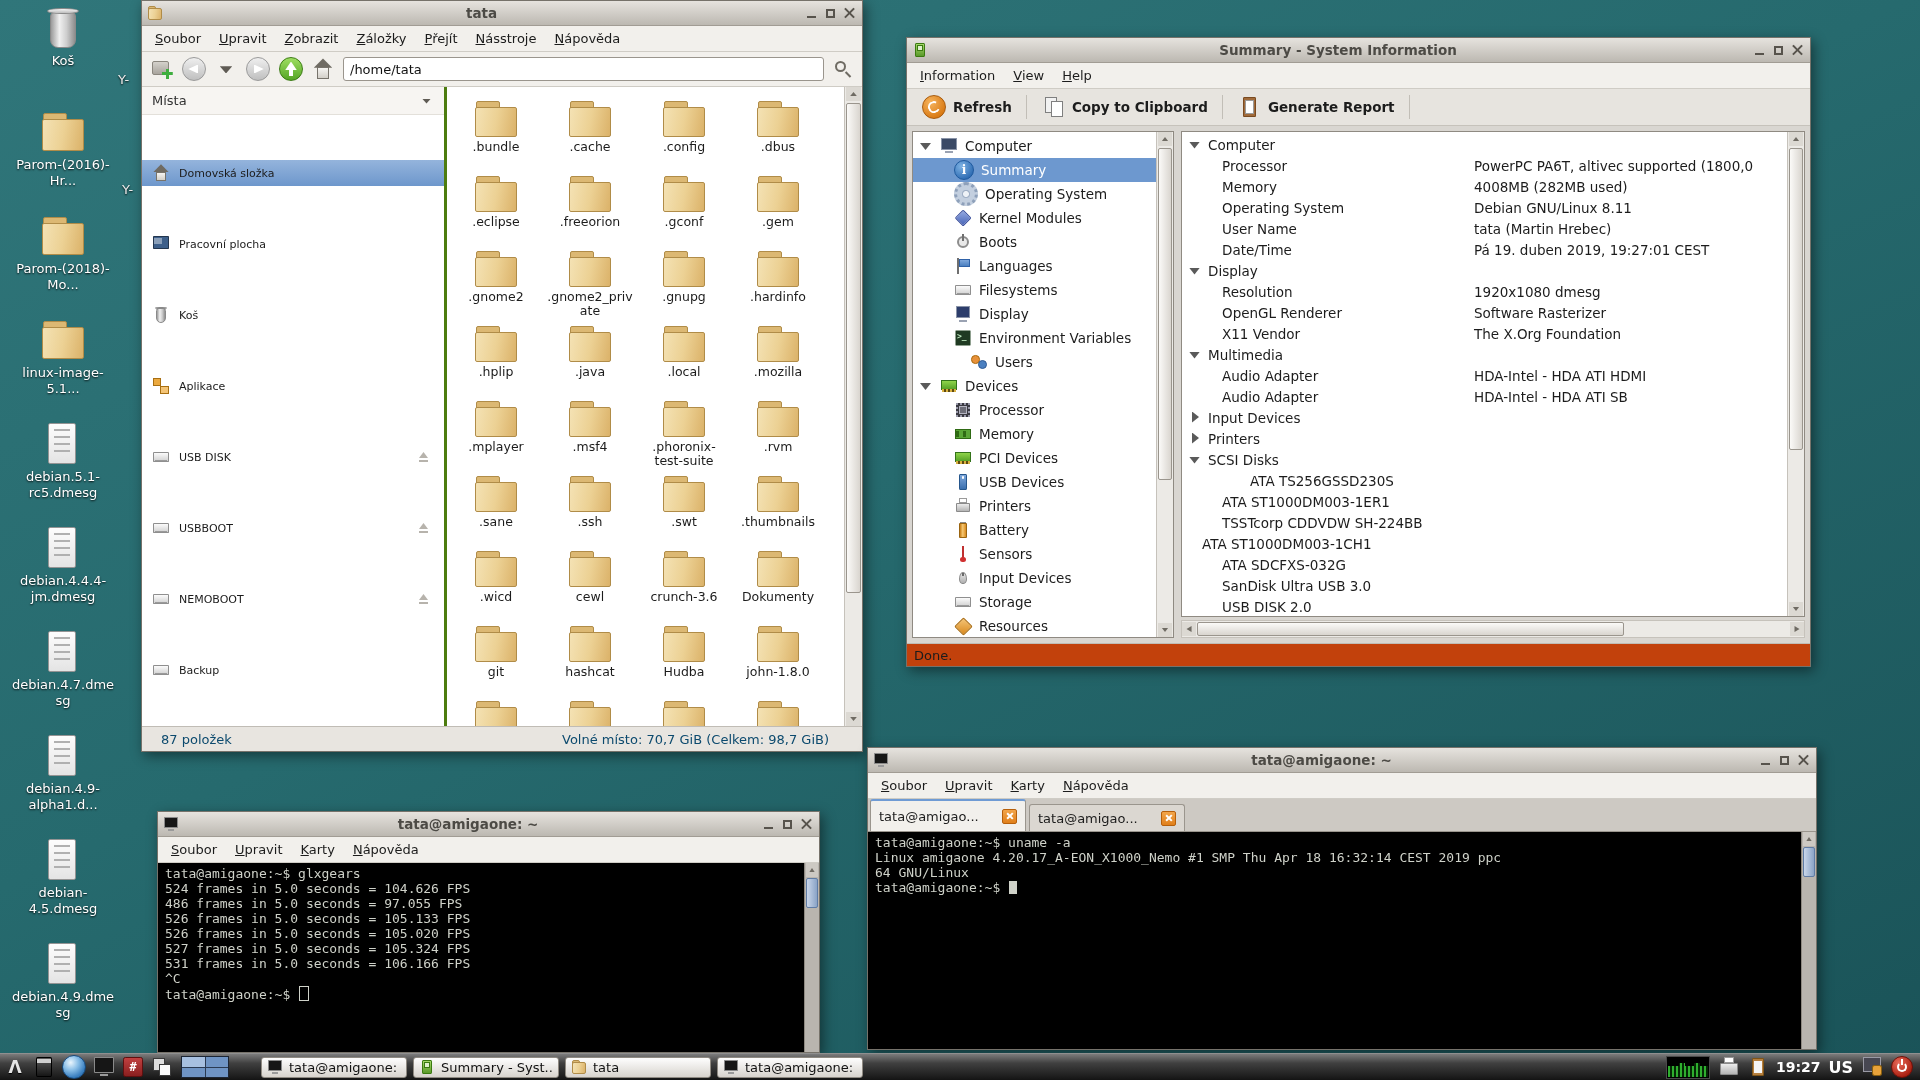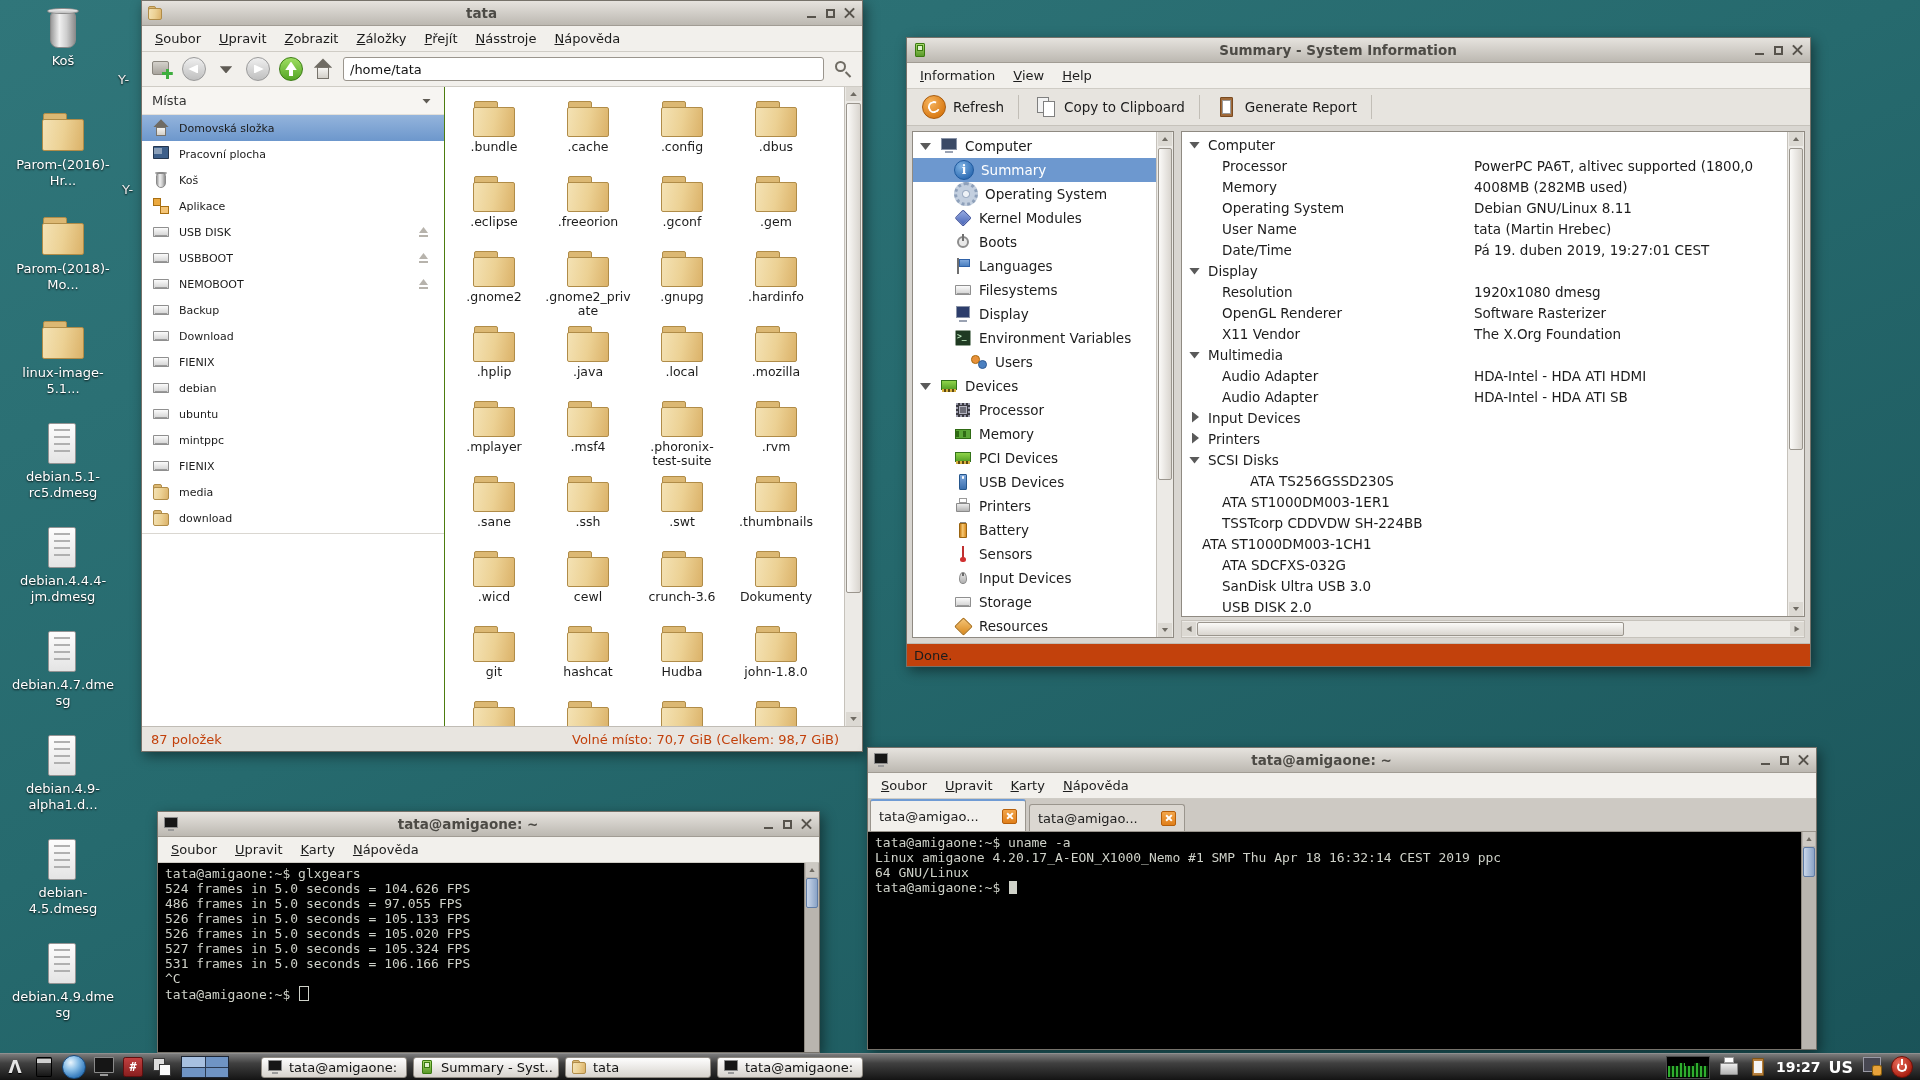--- a/index.html
+++ b/index.html
@@ -121,55 +121,55 @@
 
   
   .window{position:absolute;display:flex;flex-direction:column;background:#d9d6d1;border:1px solid #76726a;box-shadow:3px 4px 12px rgba(0,0,0,.45);}
   .titlebar{height:24px;flex:none;display:flex;align-items:center;padding:0 5px;gap:5px;background:linear-gradient(#e6e3de,#bcb8b1);border-bottom:1px solid #a19c94;}
   .titlebar .title{flex:1;text-align:center;font-weight:bold;color:#4c4a45;font-size:13.5px;white-space:nowrap;overflow:hidden;}
   .wbtns{display:flex;}
   .wbtn{width:15px;height:15px;position:relative;margin-left:4px;}
   .menubar{display:flex;align-items:center;flex:none;background:#f2f0ec;border-bottom:1px solid #cfccc5;padding:0 4px;height:25px;}
   .menu-item{padding:0 9px;display:inline-block;}
   .menu-item::first-letter{text-decoration:underline;}
-  .statusbar{height:24px;flex:none;display:flex;align-items:center;background:#e8e5e0;border-top:1px solid #c0bcb5;padding:0 9px;color:#c2410c;}
+  .statusbar{height:24px;flex:none;display:flex;align-items:center;background:#e8e5e0;border-top:1px solid #c0bcb5;padding:0 19px;color:#0c4a6e;}
   .status-right{margin-left:auto;padding-right:14px;}
 
   
   .vscroll{position:absolute;right:0;top:0;bottom:0;width:17px;background:#eceae6;border-left:1px solid #c6c2bb;}
   .sarrow{position:absolute;left:1px;right:1px;height:14px;background:#dcd9d3;}
   .sarrow::after{content:"";position:absolute;inset:35% 28%;background:#6f6b63;}
   .sarrow.up{top:0;}.sarrow.up::after{clip-path:polygon(50% 0,100% 100%,0 100%);}
   .sarrow.down{bottom:0;}.sarrow.down::after{clip-path:polygon(0 0,100% 0,50% 100%);}
   .vthumb{position:absolute;left:1px;right:1px;background:linear-gradient(90deg,#fbfaf8,#d9d5cf);border:1px solid #9a958d;border-radius:2px;}
 
   
   .fm{left:141px;top:0;width:720px;height:750px;}
   .fm .toolbar{height:34px;flex:none;display:flex;align-items:center;gap:9px;background:#f2f0ec;border-bottom:1px solid #cfccc5;padding:0 9px;}
   .location-input{flex:1;height:22px;border:1px solid #9a958d;border-radius:3px;padding:0 6px;font:13px "DejaVu Sans","Liberation Sans",sans-serif;background:#fff;color:#111;}
   .fm-body{flex:1;display:flex;min-height:0;}
-  .sidebar{width:302px;flex:none;background:#fff;border-right:1px solid #4d7c0f;display:flex;flex-direction:column;overflow:hidden;}
+  .sidebar{width:302px;flex:none;background:#fff;border-right:3px solid #4d7c0f;display:flex;flex-direction:column;overflow:hidden;gap:45px;}
   .side-header{height:27px;flex:none;display:flex;align-items:center;padding:0 10px;background:#f7f5f2;border-bottom:1px solid #e3e0da;color:#333;}
   .side-header .hdr-label{flex:1;}
   .side-item{height:26px;flex:none;display:flex;align-items:center;padding-left:10px;gap:9px;}
   .side-item.selected{background:linear-gradient(#94b4dc,#6d97cc);}
   .side-label{white-space:nowrap;font-size:11px;}
   .side-eject{margin-left:auto;margin-right:13px;}
   .side-divider{border-top:1px solid #dad7d1;margin-top:2px;}
   .files{flex:1;background:#fff;position:relative;overflow:hidden;}
   .files-grid{position:absolute;left:2px;top:12px;display:grid;grid-template-columns:repeat(4,94px);grid-auto-rows:75px;justify-items:center;}
   .file-item{width:92px;display:flex;flex-direction:column;align-items:center;}
   .file-item .icon{width:46px;height:40px;margin-bottom:1px;}
   .file-label{text-align:center;line-height:14px;font-size:12.5px;overflow-wrap:anywhere;max-width:90px;}
   .fm .vthumb{top:16px;height:488px;}
 
   
   .si{left:906px;top:37px;width:903px;height:628px;}
   .si .toolbar{height:36px;flex:none;display:flex;align-items:center;background:#e7e4df;border-bottom:1px solid #c6c2bb;padding:0 6px;gap:2px;}
-  .tool-btn{display:flex;align-items:center;gap:7px;padding:3px 9px;border-radius:3px;font-size:13.5px;}
+  .tool-btn{display:flex;align-items:center;gap:7px;padding:3px 9px;border-radius:3px;font-size:13.5px;font-weight:bold;}
   .tool-sep{width:1px;height:24px;background:#c2beb7;margin:0 5px;}
   .si-body{flex:1;display:flex;gap:7px;padding:5px;background:#d9d6d1;min-height:0;}
   .tree-panel{width:260px;flex:none;position:relative;background:#fff;border:1px solid #8f8a82;overflow:hidden;padding-top:2px;}
   .trow{display:flex;align-items:center;height:24px;gap:7px;}
   .texp{width:14px;height:14px;flex:none;position:relative;}
   .exp-open::after{content:"";position:absolute;left:1px;top:4px;width:11px;height:7px;background:#5a5a5a;clip-path:polygon(0 0,100% 0,50% 100%);}
   .exp-closed::after{content:"";position:absolute;left:4px;top:1px;width:7px;height:11px;background:#5a5a5a;clip-path:polygon(0 0,100% 50%,0 100%);}
   .trow.selected{background:#6d98cf;color:#fff;}
   .tlabel{white-space:nowrap;font-size:13.5px;}
   .tree-scroll{position:absolute;right:0;top:0;bottom:0;width:16px;background:#eceae6;border-left:1px solid #c6c2bb;}

